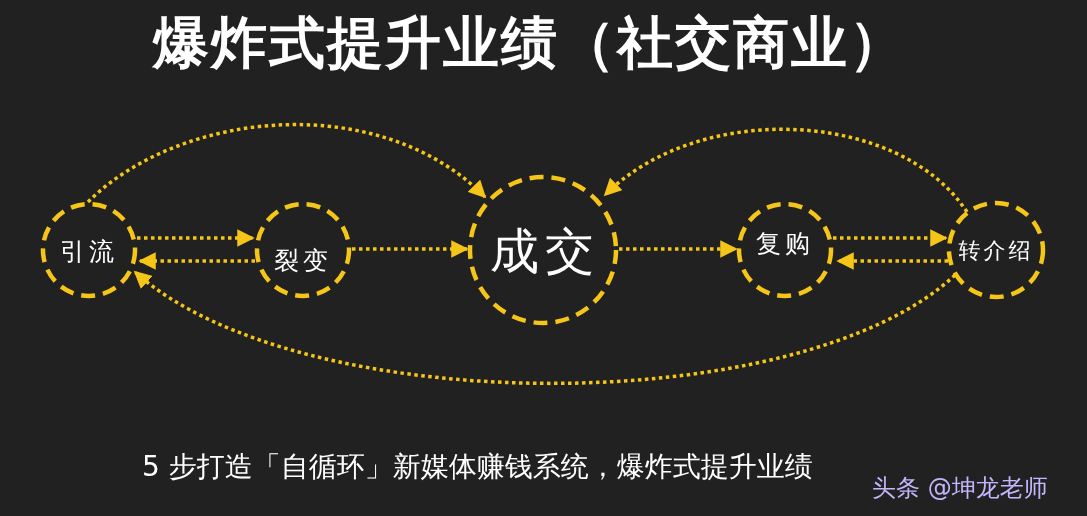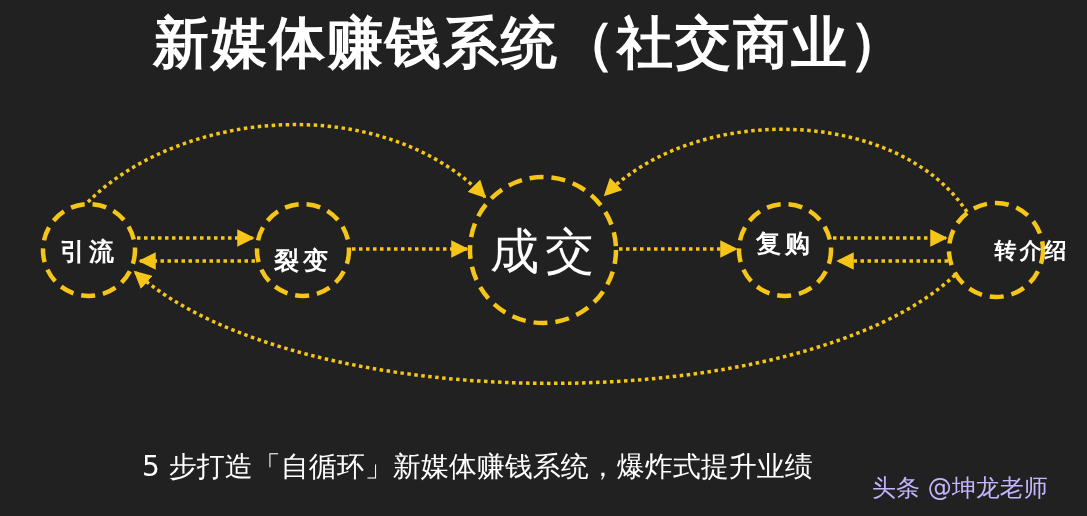--- a/index.html
+++ b/index.html
@@ -12,39 +12,39 @@
     }
     .title {
       position: absolute; left: 0; top: 6px; width: 1060px;
       text-align: center;
       font-size: 56px; font-weight: bold; letter-spacing: 2px;
       color: #ffffff;
     }
     svg.diagram { position: absolute; left: 0; top: 0; }
     .node-label {
       position: absolute; transform: translate(-50%, -50%);
-      white-space: nowrap; font-weight: bold; color: #ffffff;
+      white-space: nowrap; font-weight: normal; color: #ffffff;
     }
     .node-label.small { font-size: 25px; letter-spacing: 4px; }
     .node-label.big { font-size: 49px; font-weight: normal; letter-spacing: 6px; }
-    .node-label.tiny { font-size: 22px; letter-spacing: 3px; margin-left: 36px; }
+    .node-label.tiny { font-size: 22px; letter-spacing: 3px; }
     .subtitle {
       position: absolute; left: 142px; top: 448px;
       font-size: 28px; font-weight: normal; color: #ffffff;
       white-space: nowrap;
     }
     .watermark {
       position: absolute; left: 872px; top: 472px;
       font-size: 24px; color: #c4b5fd; white-space: nowrap;
     }
   </style>
 </head>
 <body>
 
-<div class="title">新媒体赚钱系统（社交商业）</div>
+<div class="title">爆炸式提升业绩（社交商业）</div>
 
 <svg class="diagram" width="1087" height="516" viewBox="0 0 1087 516">
   <defs>
     <marker id="arrow" viewBox="0 0 10 10" refX="9" refY="5" markerWidth="5" markerHeight="5" orient="auto-start-reverse">
       <path d="M0,0 L10,5 L0,10 z" fill="#F5C518"></path>
     </marker>
   </defs>
 
   <g fill="none" stroke="#F5C518" stroke-width="4.5" stroke-dasharray="14 8">
     <circle cx="89" cy="250" r="46"></circle>

